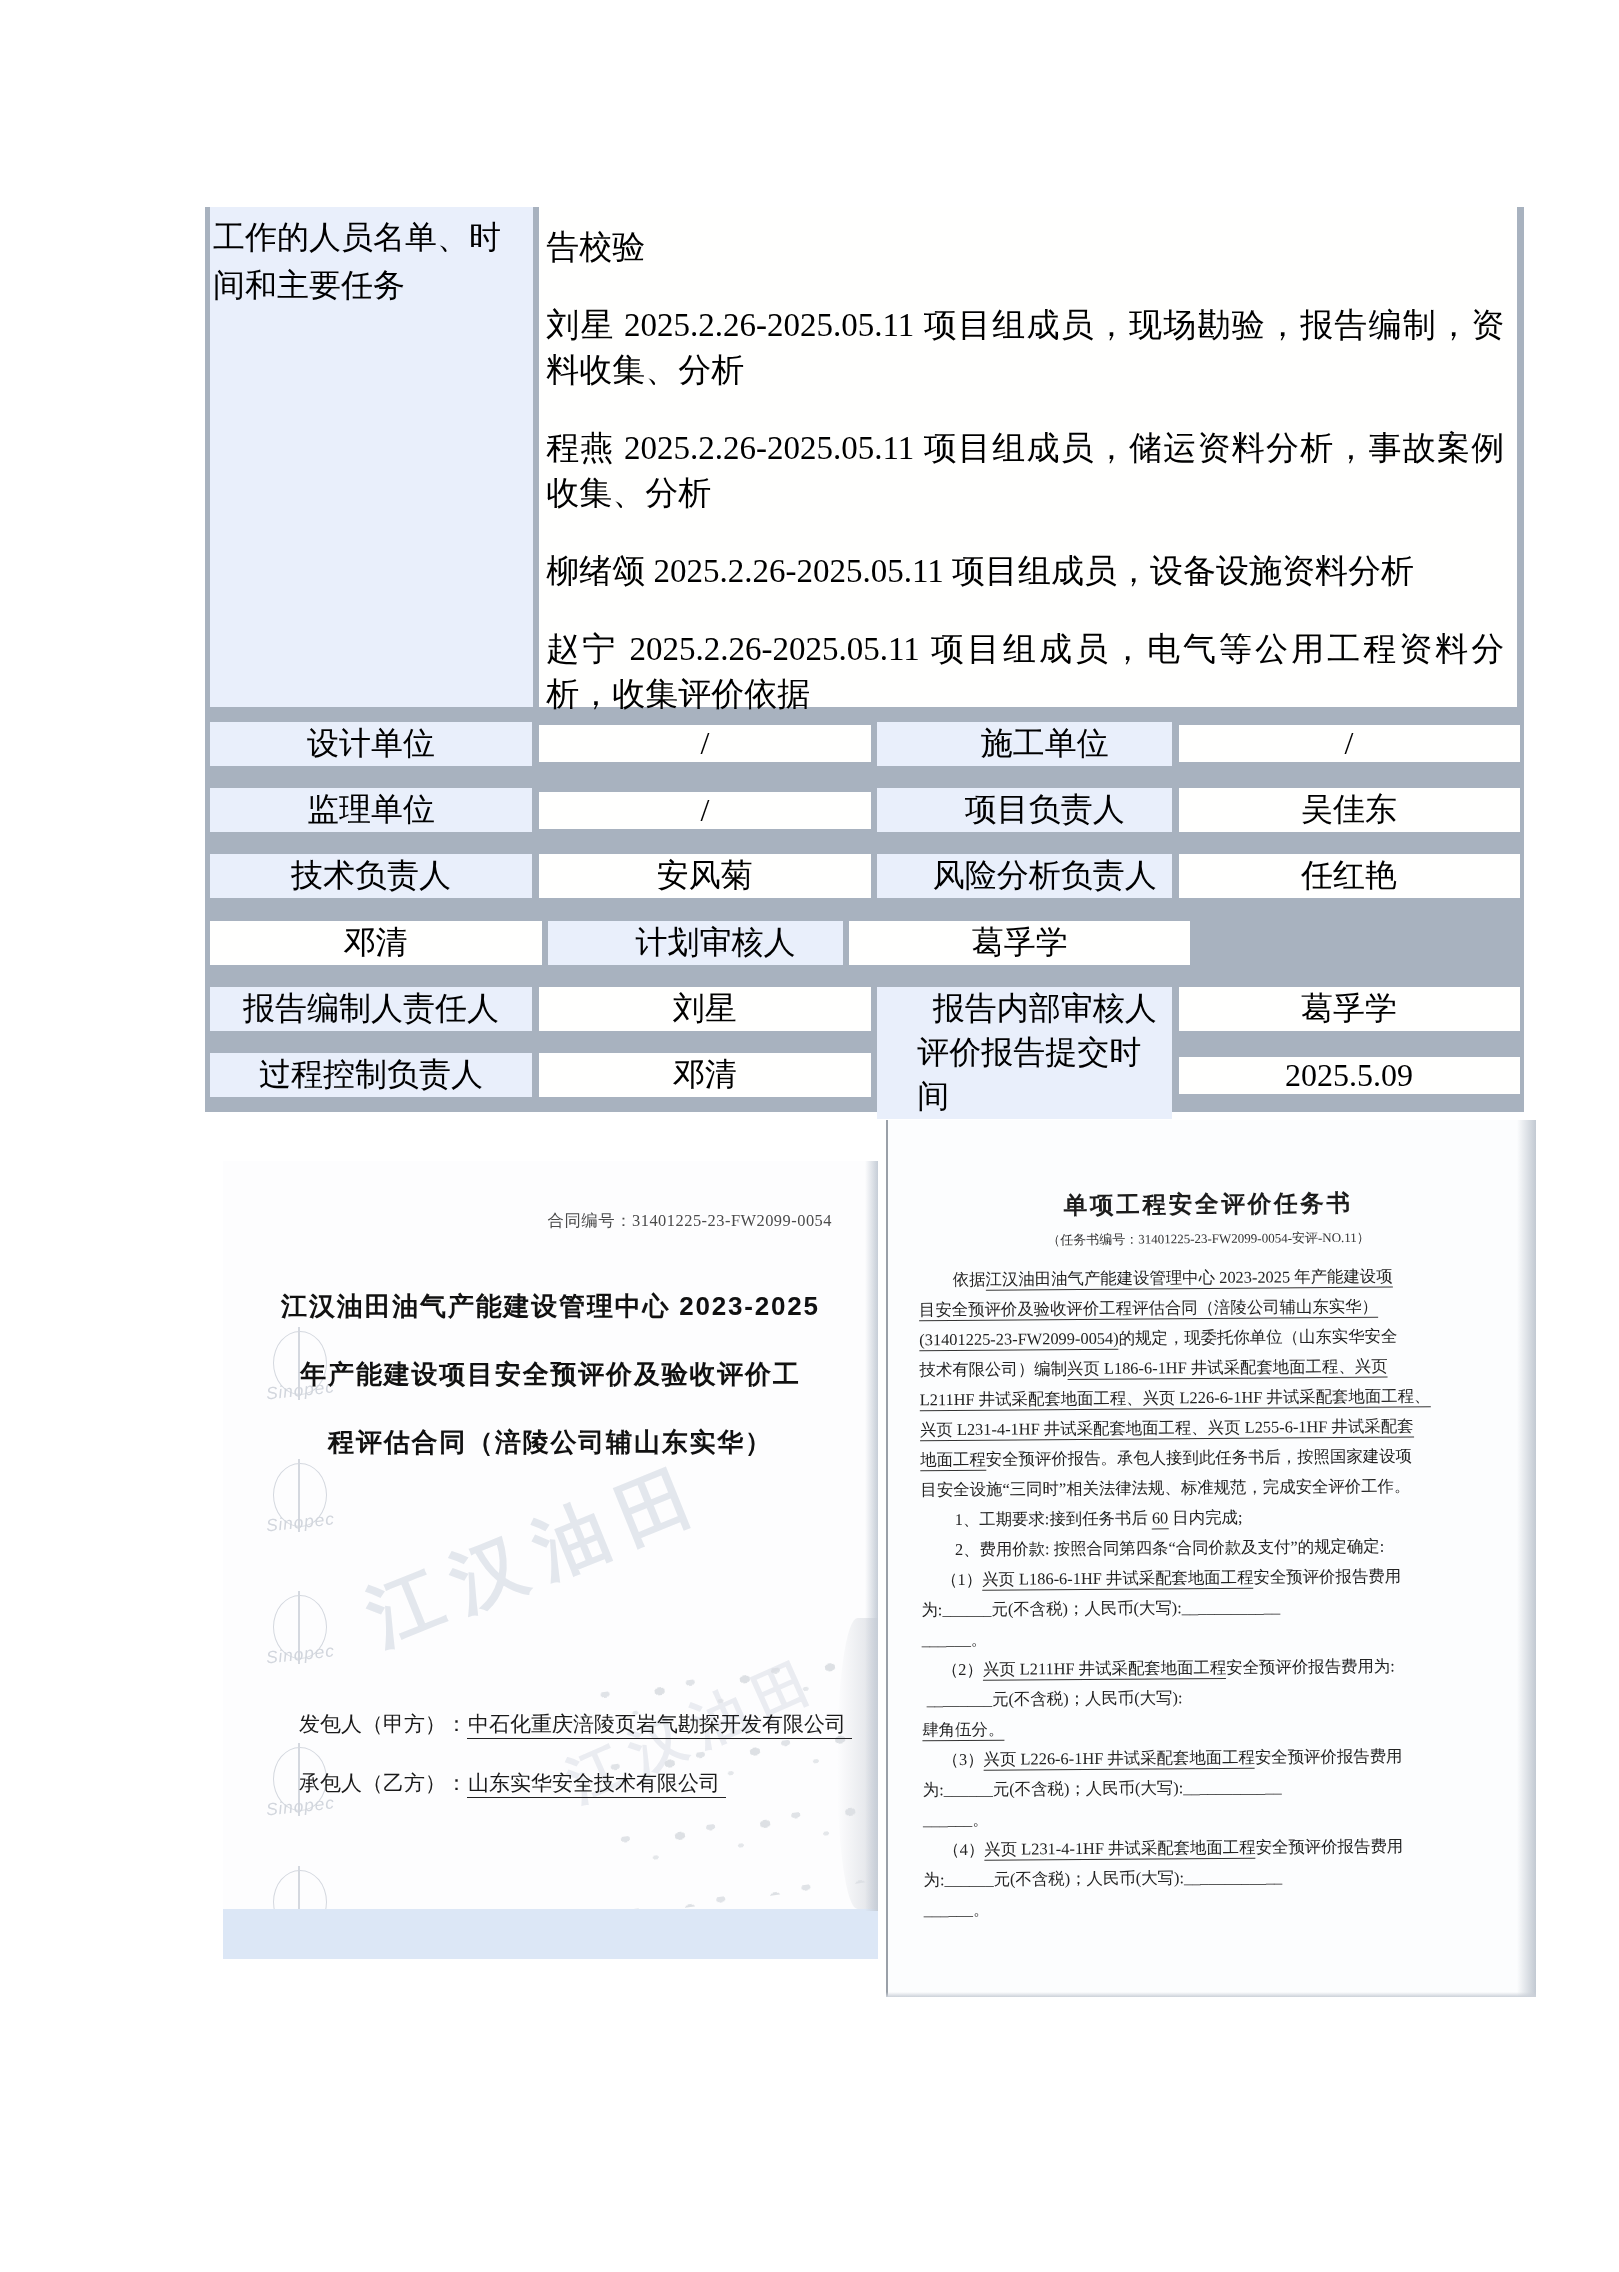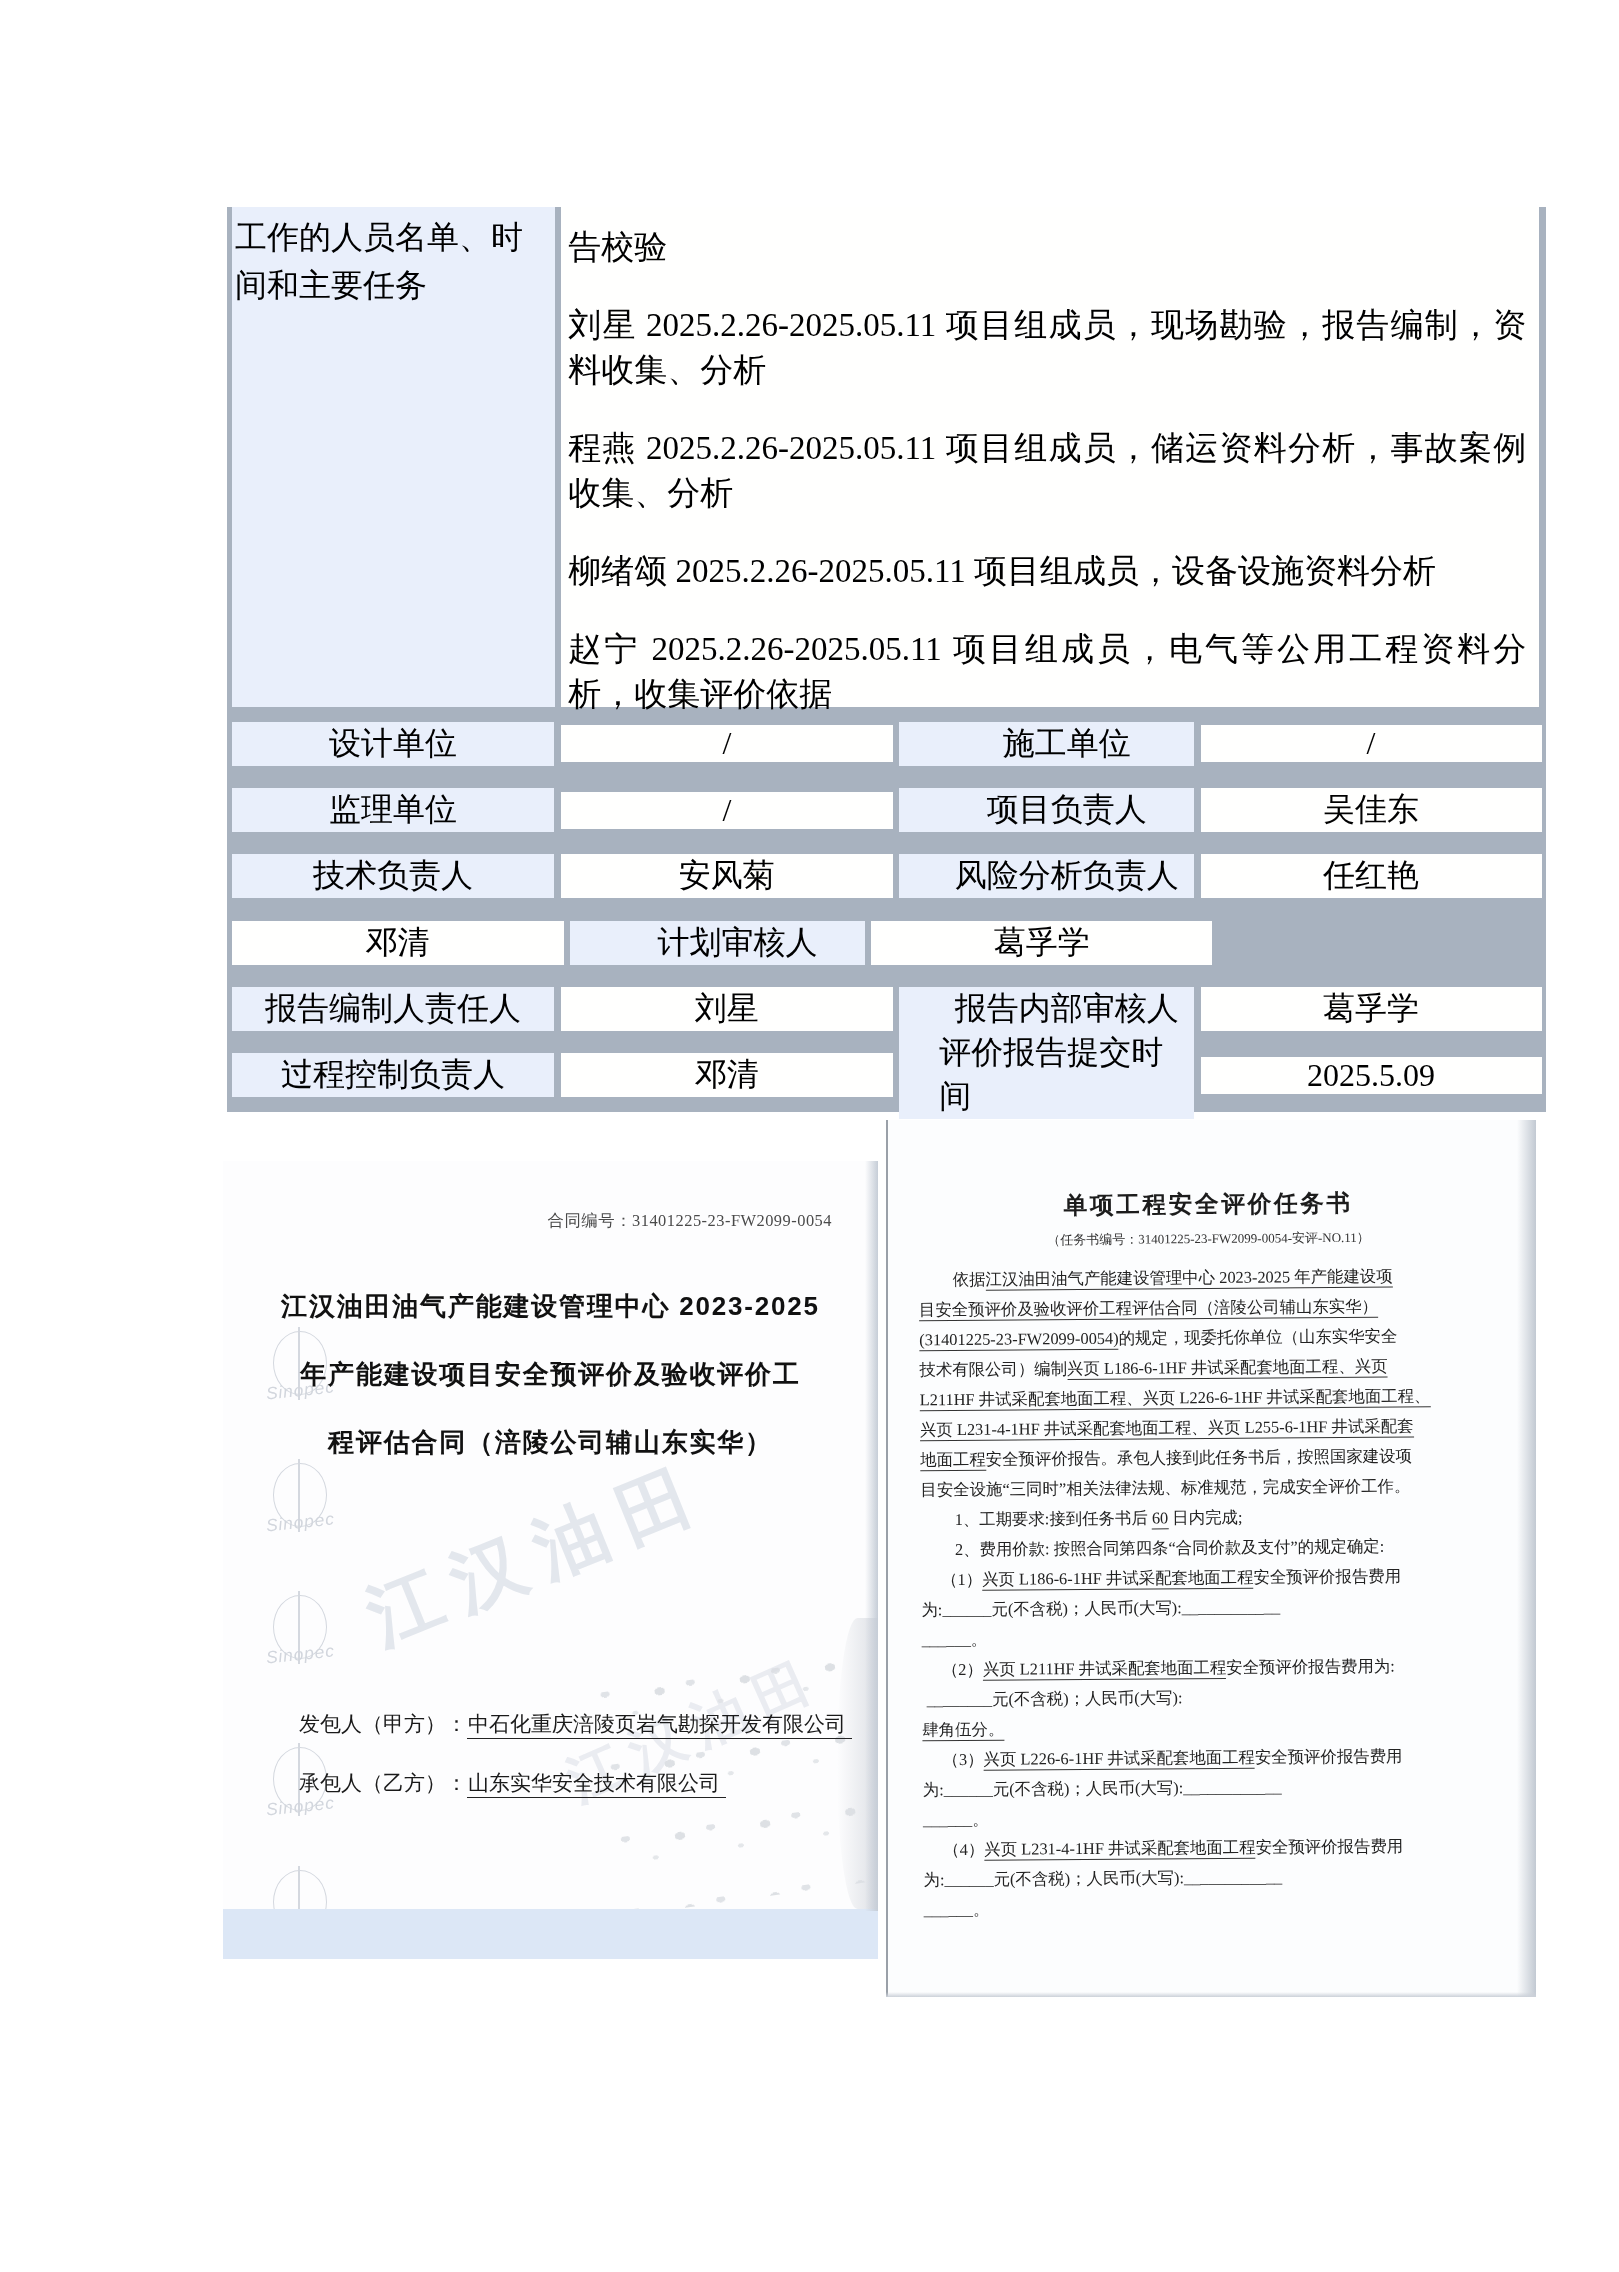--- a/index.html
+++ b/index.html
@@ -1,20 +1,20 @@
 <!DOCTYPE html>
 <html style="font-size:7.3px"><head>
 <meta charset="utf-8">
 <style>
   html,body{margin:0;padding:0;}
   body{background:#ffffff;font-family:"Liberation Serif","DejaVu Serif",serif;color:#000;}
   .stage{position:relative;width:1620px;height:2291px;background:#ffffff;overflow:hidden;}
 
   
-  .doc-table{position:absolute;left:227px;top:207px;width:1319px;}
+  .doc-table{position:absolute;left:205px;top:207px;width:1319px;}
   .trow{display:flex;background:#a8b2bf;padding:0 4.5px;}
   .hsep{height:7.3px;background:#a8b2bf;}
   .cell{box-sizing:border-box;}
   .c-label{background:#e9effb;}
   .c-value{background:#fffffe;}
   .row-big{height:500px;}
   .row-big .big-label{width:323px;margin-right:6.4px;padding:6.4px 1.8px 0 3.6px;font-size:32px;line-height:48px;text-align:left;}
   .row-big .big-value{width:978px;padding:5.5px 12.7px 0 7.3px;font-size:33px;line-height:45px;text-align:justify;}
   .big-value p{margin:12px 0 33px 0;}
   .big-value p:last-child{margin-bottom:0;}

